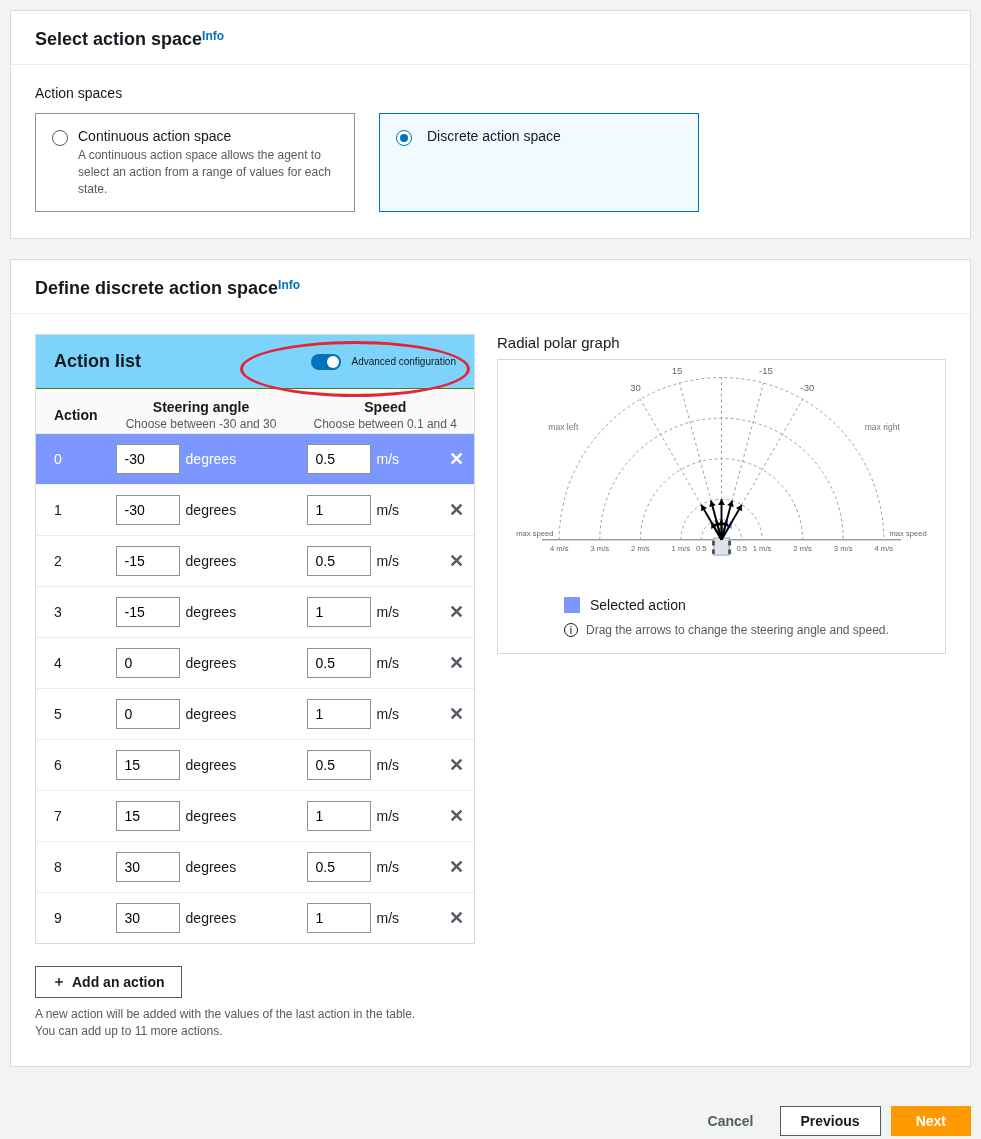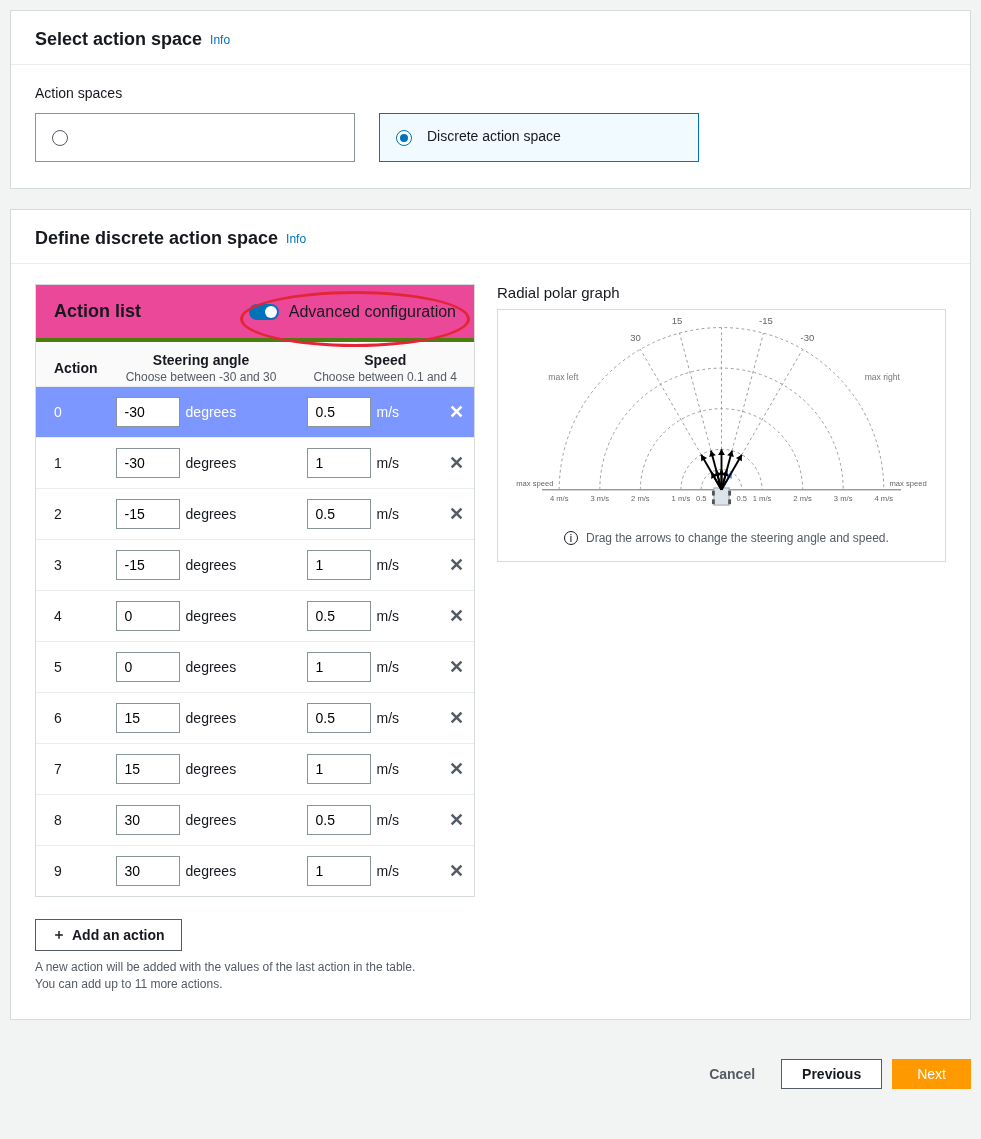--- a/index.html
+++ b/index.html
@@ -13,32 +13,32 @@
   }
   .panel {
     background: #fff;
     border: 1px solid #d5dbdb;
     margin-bottom: 20px;
   }
   .panel-header {
     padding: 18px 24px 14px 24px;
     border-bottom: 1px solid #eaeded;
     display: flex;
-    align-items: center;
-    gap: 8px;
+    align-items: flex-start;
+    gap: 0;
   }
   .panel-header h2 {
     margin: 0;
     font-size: 18px;
     font-weight: 700;
   }
   .info-link {
     color: #0073bb;
     font-size: 12px;
-    font-weight: 400;
+    font-weight: 700;
     text-decoration: none;
     cursor: pointer;
   }
   .panel-body { padding: 20px 24px 26px 24px; }
   .space-label { font-size: 14px; margin-bottom: 12px; color:#16191f; }
   .radio-cards { display: flex; gap: 24px; }
   .radio-card {
     flex: 0 0 320px;
     border: 1px solid #879596;
     padding: 14px 16px;
@@ -65,26 +65,26 @@
   .card-desc { font-size: 12px; color: #545b64; line-height:1.4; }
   
   .define-body { padding: 20px 24px 26px 24px; }
   .columns { display:flex; gap:22px; align-items:flex-start;}
   .left-col { flex: 0 0 440px; }
   .right-col { flex: 1 1 auto; }
   .action-list-box { border: 1px solid #d5dbdb; background:#fff;}
   .al-head {
     display:flex; align-items:center; justify-content:space-between;
     padding: 16px 18px;
-    border-bottom: 4px solid #4d7c0f;
-    background:#ec4899;
+    border-bottom: 1px solid #4d7c0f;
+    background:#7dd3fc;
     position:relative;
   }
   .al-head h3 { margin:0; font-size:18px; font-weight:700;}
-  .toggle-wrap { display:flex; align-items:center; gap:10px; font-size:16px;}
+  .toggle-wrap { display:flex; align-items:center; gap:10px; font-size:10px;}
   .toggle {
     width:30px; height:16px; background:#0073bb; border-radius:8px; position:relative;
     cursor:pointer;
   }
   .toggle::after {
     content:""; position:absolute; right:2px; top:2px; width:12px; height:12px;
     background:#fff; border-radius:50%;
   }
   .callout-ellipse {
     position:absolute;
@@ -135,36 +135,40 @@
     width:14px; height:14px; border:1.5px solid #16191f; border-radius:50%;
     display:inline-flex; align-items:center; justify-content:center; font-size:10px; font-weight:700;
   }
   
   .footer {
     display:flex; justify-content:flex-end; gap:10px; padding: 18px 0 8px 0;
     align-items:center;
   }
   .btn-link { background:none; border:none; color:#545b64; font-size:14px; font-weight:700; cursor:pointer; padding:8px 16px;}
   .btn-sec { background:#fff; border:1px solid #545b64; color:#16191f; font-size:14px; font-weight:700; cursor:pointer; padding:6px 20px;}
-  .btn-pri { background:#ff9900; border:1px solid #ff9900; color:#fff; font-size:14px; font-weight:400; cursor:pointer; padding:6px 24px;}
+  .btn-pri { background:#ff9900; border:1px solid #ff9900; color:#fff; font-size:14px; font-weight:700; cursor:pointer; padding:6px 24px;}
   svg text { font-family: inherit; }
 </style>
 </head>
 <body>
 
 <div class="panel">
   <div class="panel-header">
     <h2>Select action space</h2>
     <a class="info-link">Info</a>
   </div>
   <div class="panel-body">
     <div class="space-label">Action spaces</div>
     <div class="radio-cards">
       <div class="radio-card">
         <span class="radio-outer"></span>
+        <div>
+          <div class="card-title">Continuous action space</div>
+          <div class="card-desc">A continuous action space allows the agent to select an action from a range of values for each state.</div>
+        </div>
       </div>
       <div class="radio-card selected">
         <span class="radio-outer">
             <span class="radio-inner"></span>
           </span>
         <div>
           <div class="card-title">Discrete action space</div>
         </div>
       </div>
     </div>
@@ -451,20 +455,24 @@
               </g>
               <g>
                 <line x1="210" y1="180" x2="199.375" y2="161.59696016958068" stroke="#000" stroke-width="2"></line>
                 <polygon points="199.375,161.59696016958068 199.257308546376,168.59311259228733 205.492691453624,164.9931125922873" fill="#000"></polygon>
               </g>
               <g>
                 <line x1="210" y1="180" x2="188.75" y2="143.19392033916137" stroke="#000" stroke-width="2"></line>
                 <polygon points="188.75,143.19392033916137 188.632308546376,150.190072761868 194.867691453624,146.590072761868" fill="#000"></polygon>
               </g>
             </svg>
+          <div class="legend-row">
+            <span class="legend-swatch"></span>
+            <span>Selected action</span>
+          </div>
           <div class="hint-row">
             <span class="info-circle">i</span>
             <span>Drag the arrows to change the steering angle and speed.</span>
           </div>
         </div>
       </div>
     </div>
   </div>
 </div>
 

